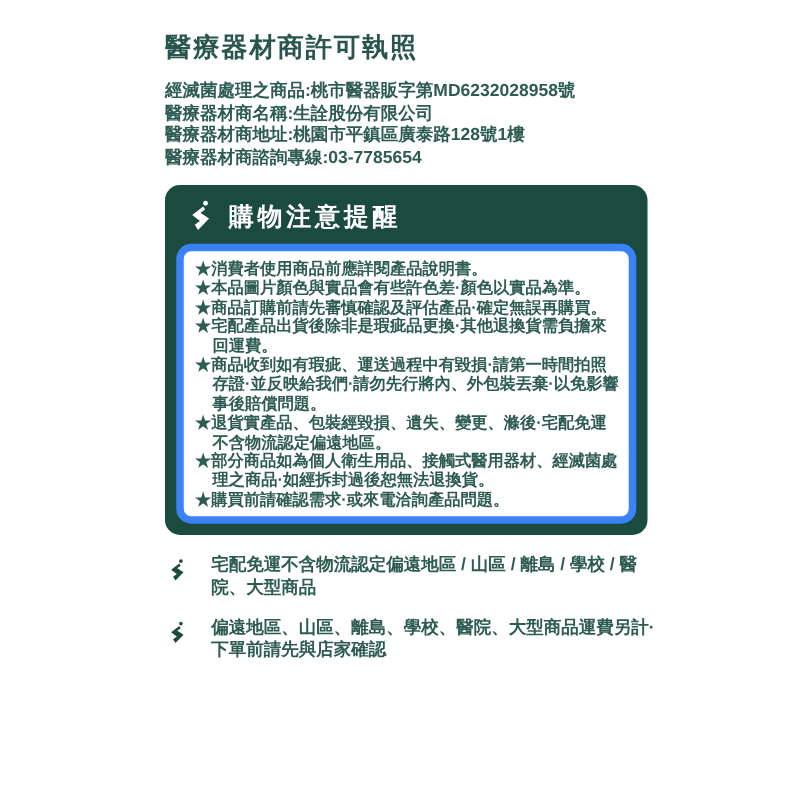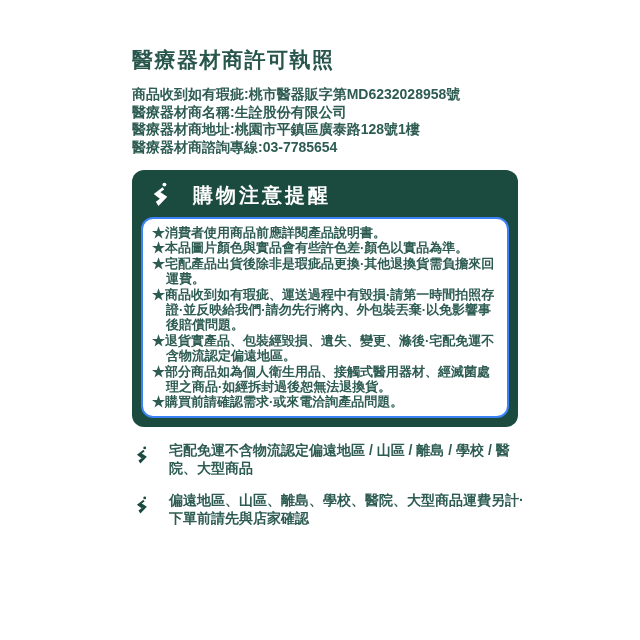--- a/index.html
+++ b/index.html
@@ -10,21 +10,21 @@
     height: 640px;
     overflow: hidden;
     font-family: "Liberation Sans", sans-serif;
   }
   .page {
     position: relative;
     width: 640px;
     height: 477px;
     background: #ffffff;
     box-sizing: border-box;
-    padding: 46px 100px 0 132px;
+    padding: 24px 100px 0 132px;
     color: #2e5c52;
   }
   .doc-title {
     font-size: 21px;
     font-weight: bold;
     letter-spacing: 1.5px;
     color: #29564c;
     margin: 0 0 12px 0;
   }
   .license-lines {
@@ -40,39 +40,39 @@
     margin-top: 14px;
     width: 386px;
     box-sizing: border-box;
     background: #1b4a3e;
     border-radius: 12px;
     padding: 6px 9px 9px 9px;
   }
   .notice-header {
     display: flex;
     align-items: center;
-    gap: 20px;
+    gap: 10px;
     padding: 3px 4px 6px 6px;
     color: #ffffff;
   }
   .notice-header .logo {
     width: 26px;
     height: 32px;
     color: #ffffff;
     flex: 0 0 auto;
   }
   .notice-title {
     font-size: 20px;
     font-weight: bold;
     letter-spacing: 3px;
   }
   .notice-box {
     background: #ffffff;
     border-radius: 12px;
-    border: 2px solid #3b82f6;
+    border: 6px solid #3b82f6;
     box-sizing: border-box;
     padding: 6px 8px 6px 9px;
   }
   .notice-list {
     list-style: none;
     margin: 0;
     padding: 0;
     font-size: 13px;
     font-weight: bold;
     line-height: 15.4px;
@@ -108,39 +108,40 @@
   svg.logo { display: block; }
 </style>
 </head>
 <body>
 
 <div class="page">
 
   <h1 class="doc-title">醫療器材商許可執照</h1>
 
   <ul class="license-lines">
-      <li>商品收到如有瑕疵:桃市醫器販字第MD6232028958號</li>
+      <li>經滅菌處理之商品:桃市醫器販字第MD6232028958號</li>
       <li>醫療器材商名稱:生詮股份有限公司</li>
       <li>醫療器材商地址:桃園市平鎮區廣泰路128號1樓</li>
       <li>醫療器材商諮詢專線:03-7785654</li>
     </ul>
 
   <div class="notice-panel">
     <div class="notice-header">
       <svg class="logo" viewBox="0 0 100 100" aria-hidden="true">
         <circle cx="67" cy="10" r="7.5" fill="currentColor"></circle>
         <path d="M60,20 L26,46 L52,66 L58,54 L42,46 L66,29 Z" fill="currentColor"></path>
         <path d="M46,36 L78,57 L44,92 L34,76 L56,60 L38,48 Z" fill="currentColor"></path>
       </svg>
       <span class="notice-title">購物注意提醒</span>
     </div>
     <div class="notice-box">
       <ul class="notice-list">
           <li>★消費者使用商品前應詳閱產品說明書。</li>
           <li>★本品圖片顏色與實品會有些許色差·顏色以實品為準。</li>
+          <li>★商品訂購前請先審慎確認及評估產品·確定無誤再購買。</li>
           <li>★宅配產品出貨後除非是瑕疵品更換·其他退換貨需負擔來回運費。</li>
           <li>★商品收到如有瑕疵、運送過程中有毀損·請第一時間拍照存證·並反映給我們·請勿先行將內、外包裝丟棄·以免影響事後賠償問題。</li>
           <li>★退貨實產品、包裝經毀損、遺失、變更、滌後·宅配免運不含物流認定偏遠地區。</li>
           <li>★部分商品如為個人衛生用品、接觸式醫用器材、經滅菌處理之商品·如經拆封過後恕無法退換貨。</li>
           <li>★購買前請確認需求·或來電洽詢產品問題。</li>
         </ul>
     </div>
   </div>
 
   <div class="footer-notes">

